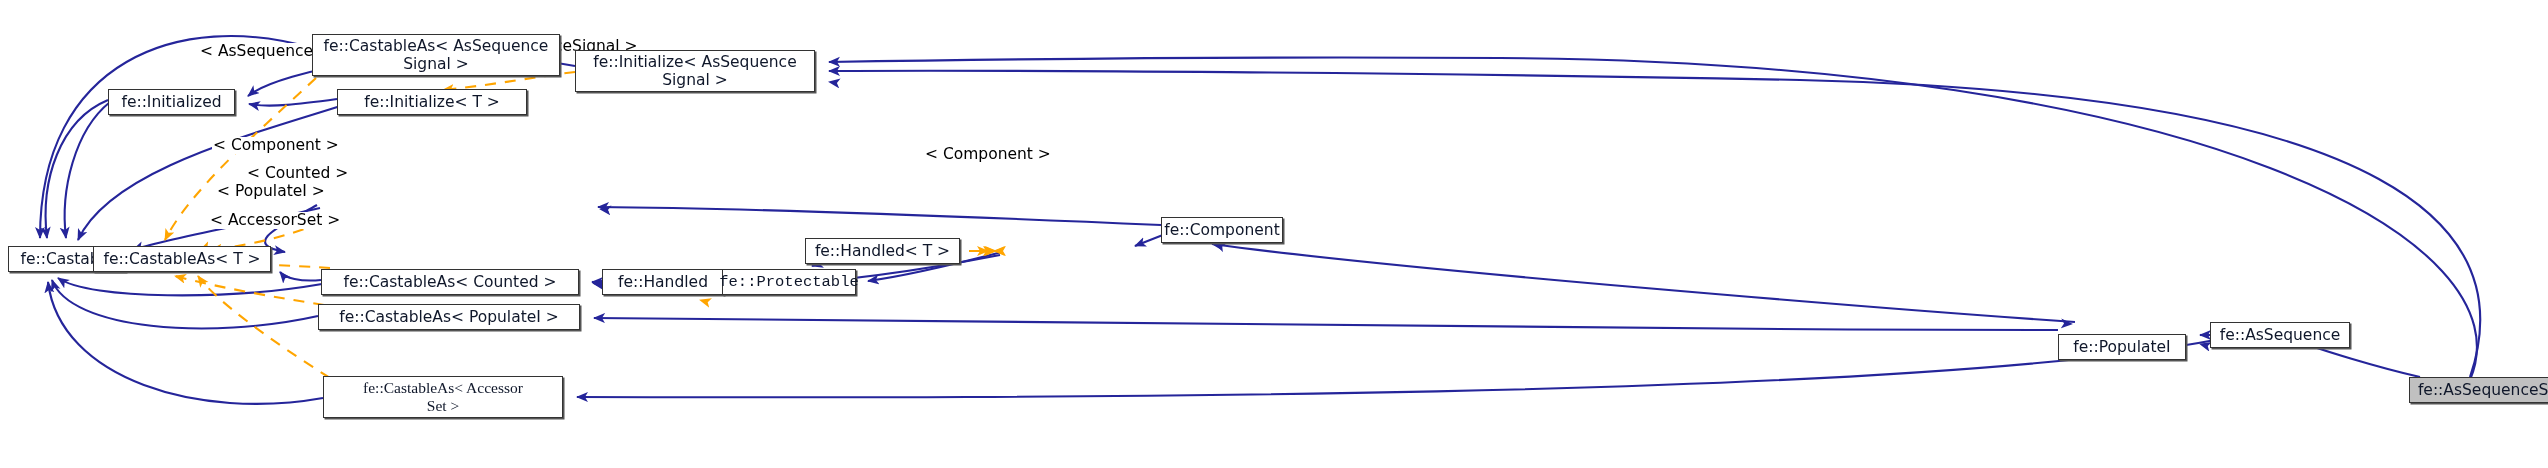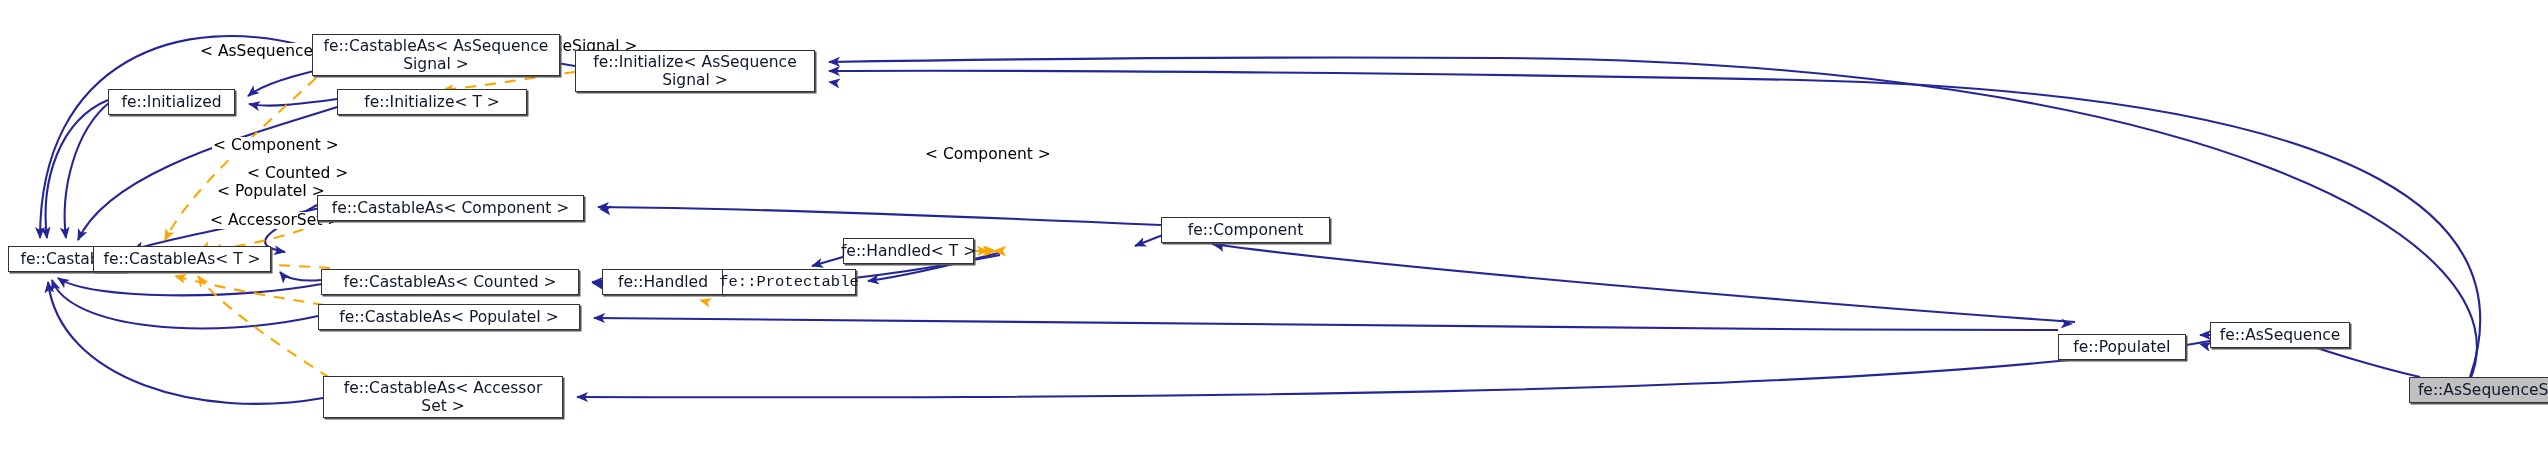--- a/index.html
+++ b/index.html
@@ -195,51 +195,48 @@
   <div class="node" style="left:312px; top:34px; width:248px; height:42px;">
     <span>fe::CastableAs&lt; AsSequence
 Signal &gt;</span>
   </div>
 
   <div class="node" style="left:575px; top:50px; width:240px; height:42px;">
     <span>fe::Initialize&lt; AsSequence
 Signal &gt;</span>
   </div>
 
-  <div class="node" style="left:317px; top:195px; width:267px; height:26px;">
-    <span>fe::CastableAs&lt; Component &gt;</span>
-  </div>
 
   <div class="node" style="left:321px; top:269px; width:258px; height:26px;">
     <span>fe::CastableAs&lt; Counted &gt;</span>
   </div>
 
   <div class="node" style="left:318px; top:304px; width:262px; height:26px;">
     <span>fe::CastableAs&lt; PopulateI &gt;</span>
   </div>
 
-  <div class="node" style="left:323px; top:376px; width:240px; height:42px;">
+  <div class="node" style="left:323px; top:376px; width:240px; height:42px;font-family:Liberation Serif, serif;">
     <span>fe::CastableAs&lt; Accessor
 Set &gt;</span>
   </div>
 
   <div class="node" style="left:602px; top:269px; width:122px; height:26px;">
     <span>fe::Handled</span>
   </div>
 
   <div class="node" style="left:722px; top:269px; width:134px; height:26px;font-family:Liberation Mono, monospace;">
     <span>fe::Protectable</span>
   </div>
 
-  <div class="node" style="left:843px; top:238px; width:131px; height:26px;">
+  <div class="node" style="left:805px; top:238px; width:155px; height:26px;">
     <span>fe::Handled&lt; T &gt;</span>
   </div>
 
 
-  <div class="node" style="left:1161px; top:217px; width:169px; height:26px;">
+  <div class="node" style="left:1161px; top:217px; width:122px; height:26px;">
     <span>fe::Component</span>
   </div>
 
   <div class="node" style="left:2058px; top:322px; width:128px; height:26px;margin-top:12px;">
     <span>fe::PopulateI</span>
   </div>
 
   <div class="node" style="left:2210px; top:322px; width:140px; height:26px;">
     <span>fe::AsSequence</span>
   </div>

